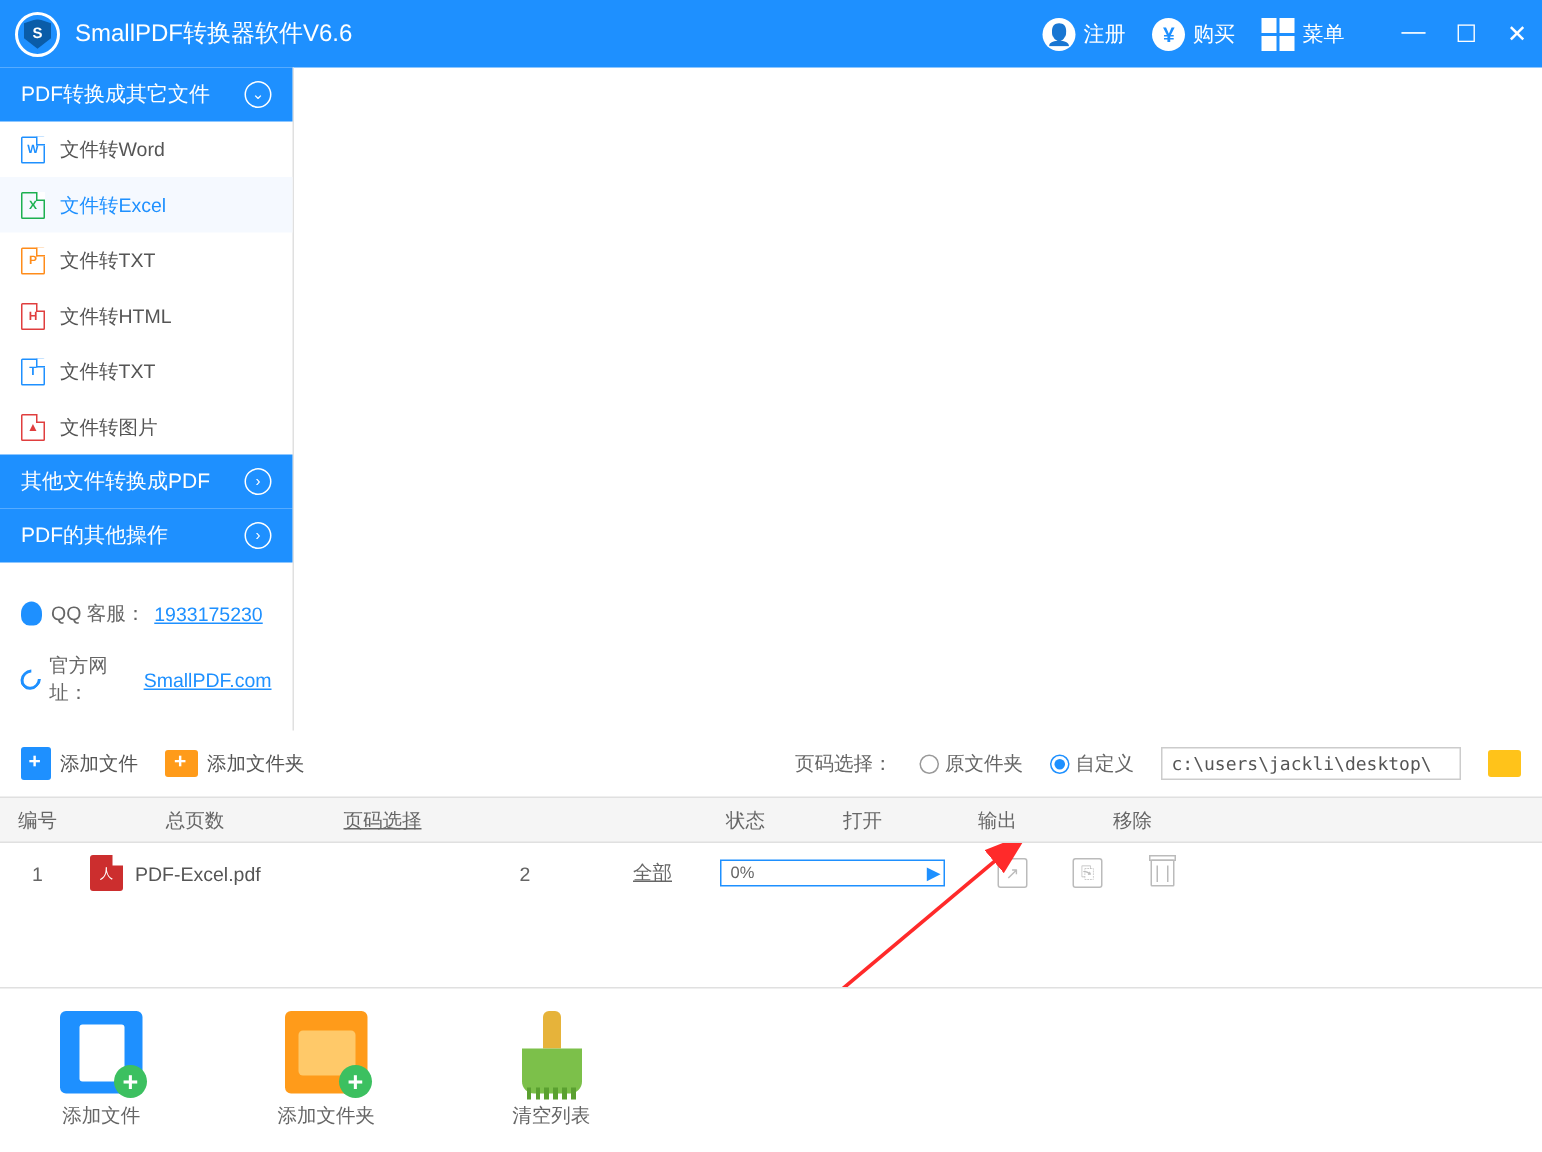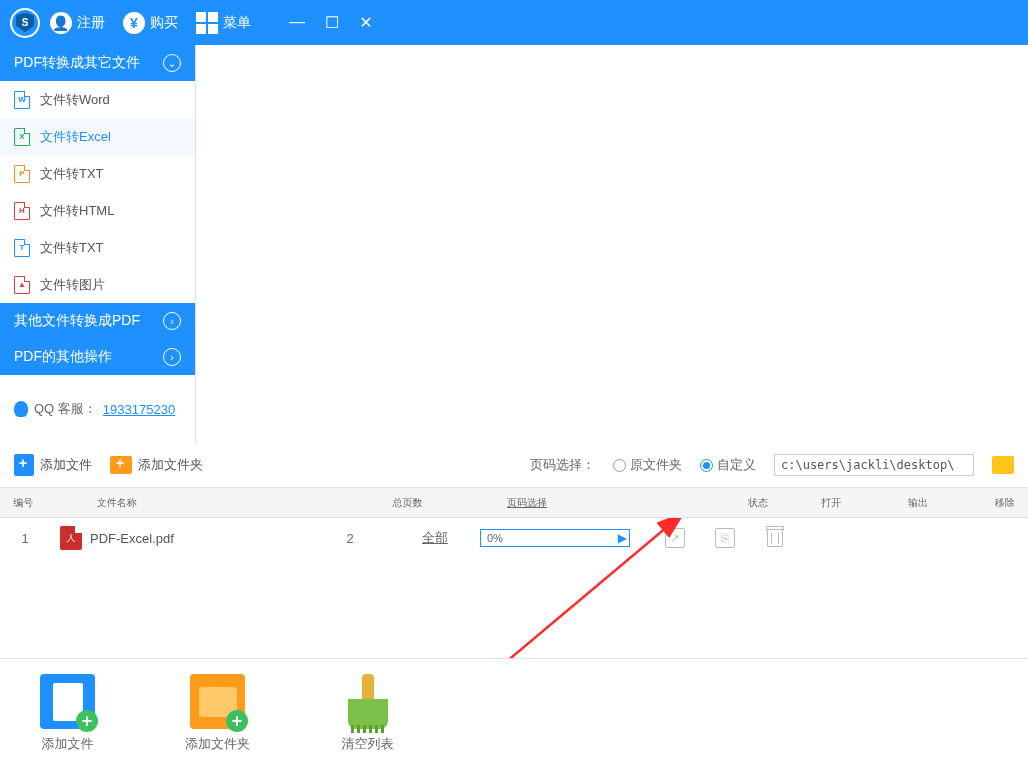--- a/index.html
+++ b/index.html
@@ -42,21 +42,21 @@
     .icon-addfolder { width: 22px; height: 18px; background: #ff9b1a; border-radius: 2px; position: relative; }
     .icon-addfolder::before { content: "+"; position: absolute; color: #fff; font-size: 14px; font-weight: bold; left: 6px; top: -1px; }
     .toolbar-spacer { flex: 1; }
     .radio { width: 13px; height: 13px; border: 1.5px solid #999; border-radius: 50%; display: inline-flex; align-items: center; justify-content: center; cursor: pointer; }
     .radio.checked { border-color: #1E90FF; }
     .radio.checked::after { content: ""; width: 7px; height: 7px; background: #1E90FF; border-radius: 50%; }
     .radio-label { display: flex; align-items: center; gap: 4px; cursor: pointer; }
     .path-input { width: 200px; height: 22px; border: 1px solid #ccc; padding: 0 6px; font-family: Consolas, monospace; font-size: 12px; color: #555; }
     .folder-btn { width: 22px; height: 18px; background: #ffc31a; border-radius: 2px; cursor: pointer; }
 
-    .table-header { height: 30px; display: flex; align-items: center; background: #f5f5f5; border-bottom: 1px solid #e0e0e0; color: #666; font-size: 10px; gap: 40px; }
+    .table-header { height: 30px; display: flex; align-items: center; background: #f5f5f5; border-bottom: 1px solid #e0e0e0; color: #666; font-size: 13px; gap: 40px; }
     .col { text-align: center; }
     .c-num { width: 50px; } .c-name { width: 260px; text-align: left; padding-left: 10px; } .c-pages { width: 80px; } .c-range { width: 90px; text-decoration: underline; } .c-status { width: 170px; text-align: right; } .c-open { width: 50px; } .c-out { width: 50px; } .c-del { width: 50px; }
 
     .table-body { flex: 1; overflow: auto; position: relative; }
     .row { height: 40px; display: flex; align-items: center; color: #666; font-size: 13px; }
     .pdf-icon { width: 22px; height: 24px; background: #cc2e2e; border-radius: 2px; display: flex; align-items: center; justify-content: center; color: #fff; font-size: 9px; margin-right: 8px; position: relative; }
     .pdf-icon::after { content: ""; position: absolute; top: 0; right: 0; width: 7px; height: 7px; background: #fff; border-left: 1px solid #cc2e2e; border-bottom: 1px solid #cc2e2e; }
     .file-name { display: flex; align-items: center; color: #555; }
     .progress { width: 150px; height: 18px; border: 1px solid #1E90FF; display: flex; align-items: center; padding: 0 6px; font-size: 11px; color: #666; position: relative; cursor: pointer; }
     .progress .play { position: absolute; right: 2px; color: #1E90FF; font-size: 12px; }
@@ -85,20 +85,21 @@
     .convert-btn .play-circle { width: 26px; height: 26px; border: 2.5px solid #fff; border-radius: 50%; display: flex; align-items: center; justify-content: center; }
     .convert-btn .play-circle::after { content: ""; border-left: 9px solid #fff; border-top: 6px solid transparent; border-bottom: 6px solid transparent; margin-left: 3px; }
   </style>
 </head>
 <body>
 
 <div class="titlebar">
   <div class="logo">
       <div class="logo-inner">S</div>
     </div>
+  <div class="app-title">SmallPDF转换器软件V6.6</div>
   <div class="title-actions">
     <div class="title-btn">
       <span class="circle-icon">👤</span>
       <span>注册</span>
     </div>
     <div class="title-btn">
       <span class="circle-icon">¥</span>
       <span>购买</span>
     </div>
     <div class="title-btn">
@@ -156,20 +157,25 @@
     <div class="section-header">
       <span>PDF的其他操作</span>
       <span class="chevron">›</span>
     </div>
     <div class="sidebar-spacer"></div>
     <div class="sidebar-footer">
       <div class="row">
         <span class="qq-icon"></span>
         <span>QQ 客服：</span>
         <a>1933175230</a>
+      </div>
+      <div class="row">
+        <span class="e-icon"></span>
+        <span>官方网址：</span>
+        <a>SmallPDF.com</a>
       </div>
     </div>
   </div>
 
   <div class="content">
     <div class="toolbar">
       <div class="tool-btn">
         <span class="icon-addfile"></span>
         <span>添加文件</span>
       </div>
@@ -186,21 +192,20 @@
       <label class="radio-label">
         <span class="radio checked"></span>
         <span>自定义</span>
       </label>
       <input class="path-input" value="c:\users\jackli\desktop\" style="">
       <span class="folder-btn"></span>
     </div>
 
     <div class="table-header">
       <div class="col c-num">编号</div>
-      <div class="col c-name">文件名称</div>
       <div class="col c-pages">总页数</div>
       <div class="col c-range">页码选择</div>
       <div class="col c-status">状态</div>
       <div class="col c-open">打开</div>
       <div class="col c-out">输出</div>
       <div class="col c-del">移除</div>
     </div>
 
     <div class="table-body">
       <div class="row">

